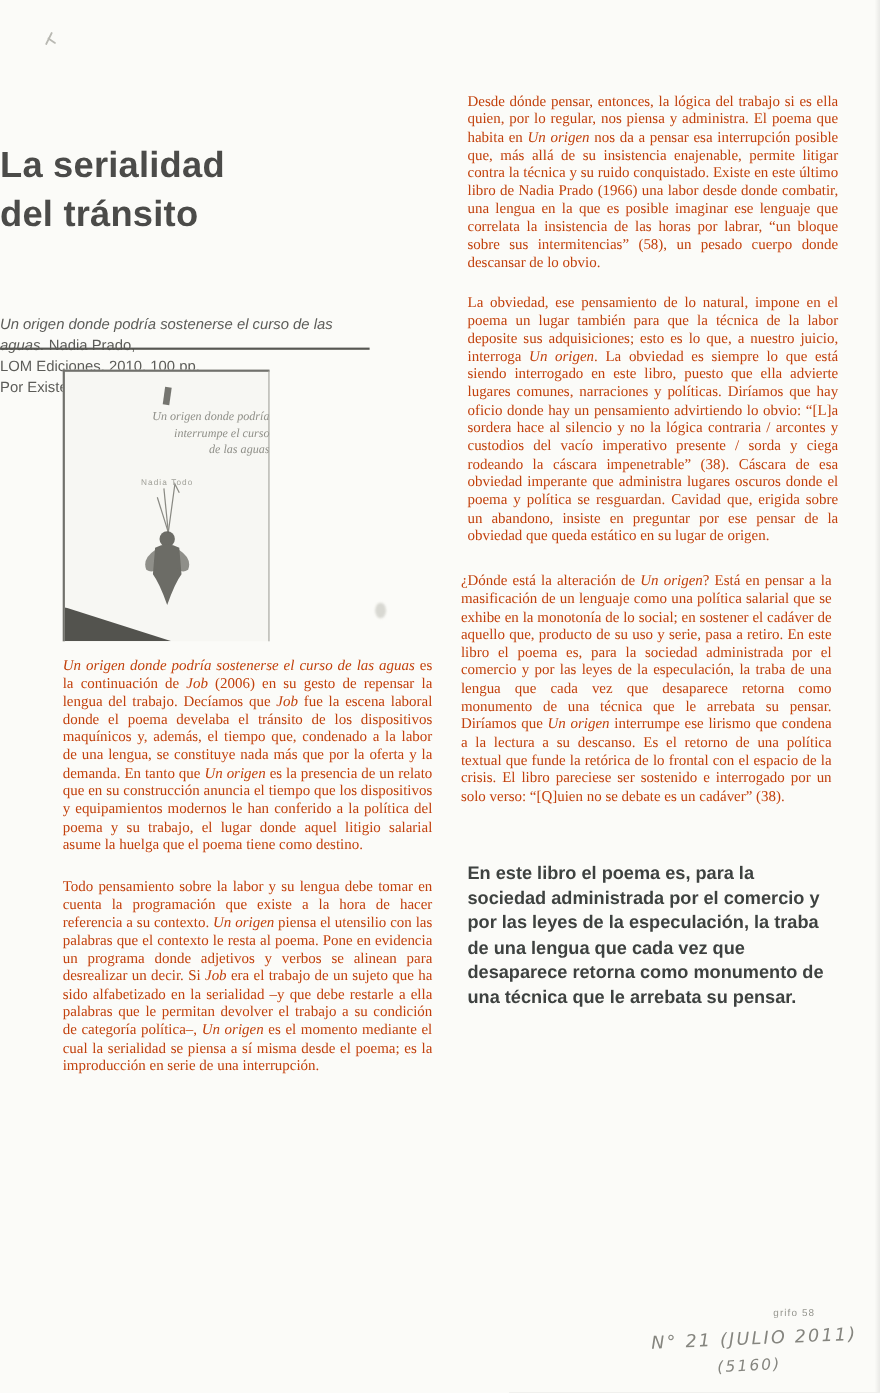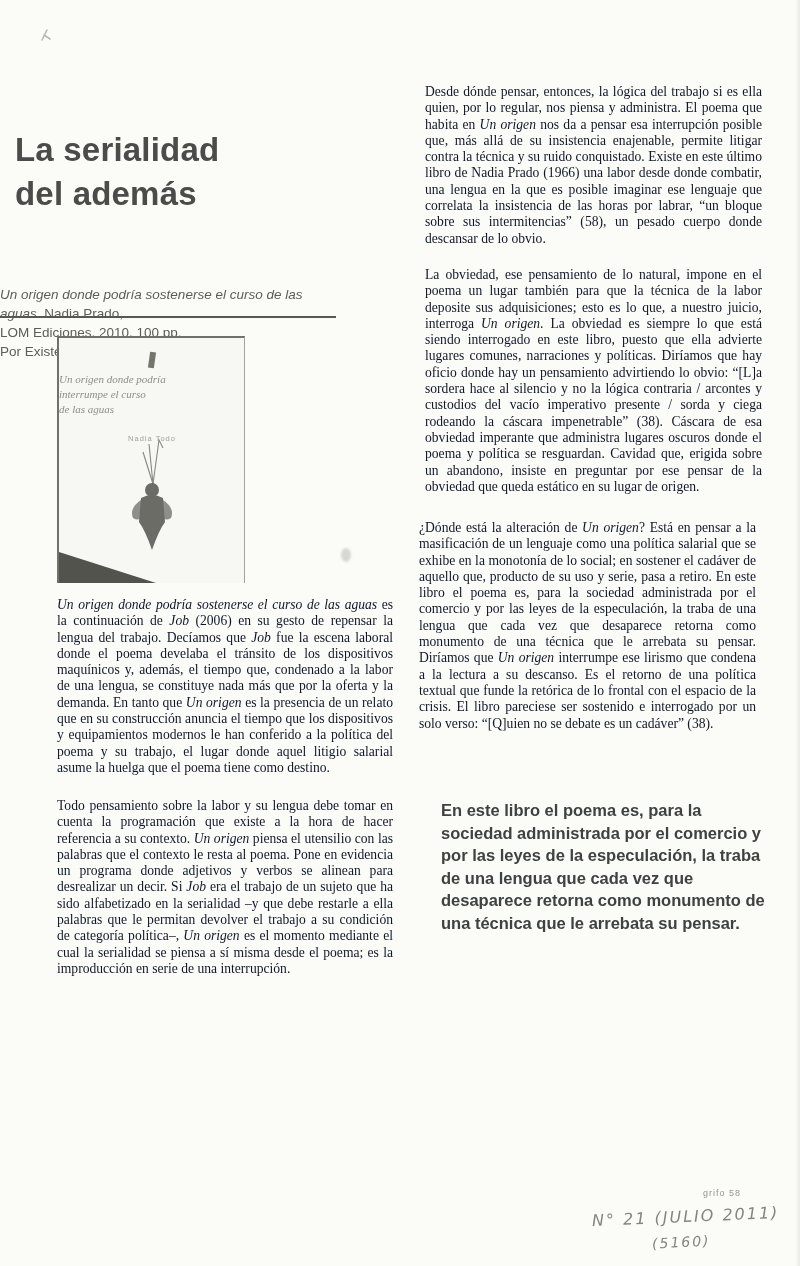--- a/index.html
+++ b/index.html
@@ -12,21 +12,21 @@
     font-family:"Liberation Sans",sans-serif;
     color:#55554f;
   }
   .page::after{ 
     content:"";position:absolute;top:0;right:0;width:5px;height:100%;
     background:linear-gradient(to right, rgba(0,0,0,0), rgba(0,0,0,0.07));
     pointer-events:none;
   }
   .it{font-style:italic;}
   .title{
-    position:absolute;left:15px;top:128px;margin:0;width:336px;
+    position:absolute;left:0;top:128px;margin:0;width:336px;
     font-family:"Liberation Sans",sans-serif;
     font-weight:bold;font-size:33px;line-height:44px;
     color:#4b4b49;letter-spacing:.2px;
   }
   .citation{
     position:absolute;left:0;top:261px;width:336px;
     font-size:13.5px;line-height:19px;color:#5c5c58;margin-top:24px;
   }
   .rule{
     position:absolute;left:0;top:316px;width:336px;height:2px;
@@ -45,49 +45,49 @@
   }
   .cover-smudge{
     position:absolute;left:341px;top:548px;width:10px;height:14px;
     background:#d8d8d2;border-radius:50%;filter:blur(1px);
   }
   .cover-logo{
     position:absolute;left:90px;top:14px;width:6px;height:16px;
     background:#75756f;transform:rotate(8deg);
   }
   .cover-title{
-    position:absolute;left:0;top:34px;width:186px;text-align:left;
+    position:absolute;left:0;top:34px;width:186px;text-align:right;
     font-family:"Liberation Serif",serif;font-style:italic;
     font-size:11px;line-height:15px;color:#8f8f88;
   }
   .cover-author{
     position:absolute;left:0;top:96px;width:186px;text-align:center;
     font-size:7.5px;letter-spacing:1px;color:#a2a29a;
   }
   .cover-figure{position:absolute;left:60px;top:100px;}
   .cover-triangle{
     position:absolute;left:0;bottom:0;width:97px;height:31px;
     background:#53534e;
     clip-path:polygon(0 0,100% 100%,0 100%);
   }
   
   .body-par{
     position:absolute;margin:0;width:336px;
     font-family:"Liberation Serif",serif;
     font-size:13.6px;line-height:16.3px;
-    text-align:justify;color:#0f172a;
+    text-align:justify;color:#c2410c;
   }
   #p-l1{left:57px;top:597px;}
   #p-l2{left:57px;top:798px;}
   #p-r1{left:425px;top:84px;width:337px;}
   #p-r2{left:425px;top:267px;width:337px;}
   #p-r3{left:419px;top:520px;width:337px;}
   
   .pull-quote{
-    position:absolute;left:425px;top:783px;width:330px;margin:16px;
+    position:absolute;left:425px;top:783px;width:330px;margin:0;
     font-family:"Liberation Sans",sans-serif;
     font-weight:bold;font-size:16.5px;line-height:22.5px;
     color:#3e4240;
   }
   
   .footer-mark{
     position:absolute;left:703px;top:1188px;
     font-size:9px;letter-spacing:1px;color:#96968f;
   }
   .hand{
@@ -106,21 +106,21 @@
 </style>
 </head>
 <body>
 
 <div class="page">
 
   <svg class="pencil-tick" width="16" height="18" viewBox="0 0 16 18">
     <path d="M4 14 L9 4 M6 9 L12 13" stroke="#b9b9b3" stroke-width="1.6" fill="none" stroke-linecap="round"></path>
   </svg>
 
-  <h1 class="title"><span>La serialidad</span><br><span>del además</span></h1>
+  <h1 class="title"><span>La serialidad</span><br><span>del tránsito</span></h1>
 
   <div class="citation">
     <div><span class="it">Un origen donde podría sostenerse el curso de las</span></div>
     <div><span class="it">aguas.</span><span> Nadia Prado,</span></div>
     <div><span>LOM Ediciones, 2010, 100 pp.</span></div>
     <div><span>Por Existe Morales</span></div>
   </div>
 
   <div class="rule"></div>
 

